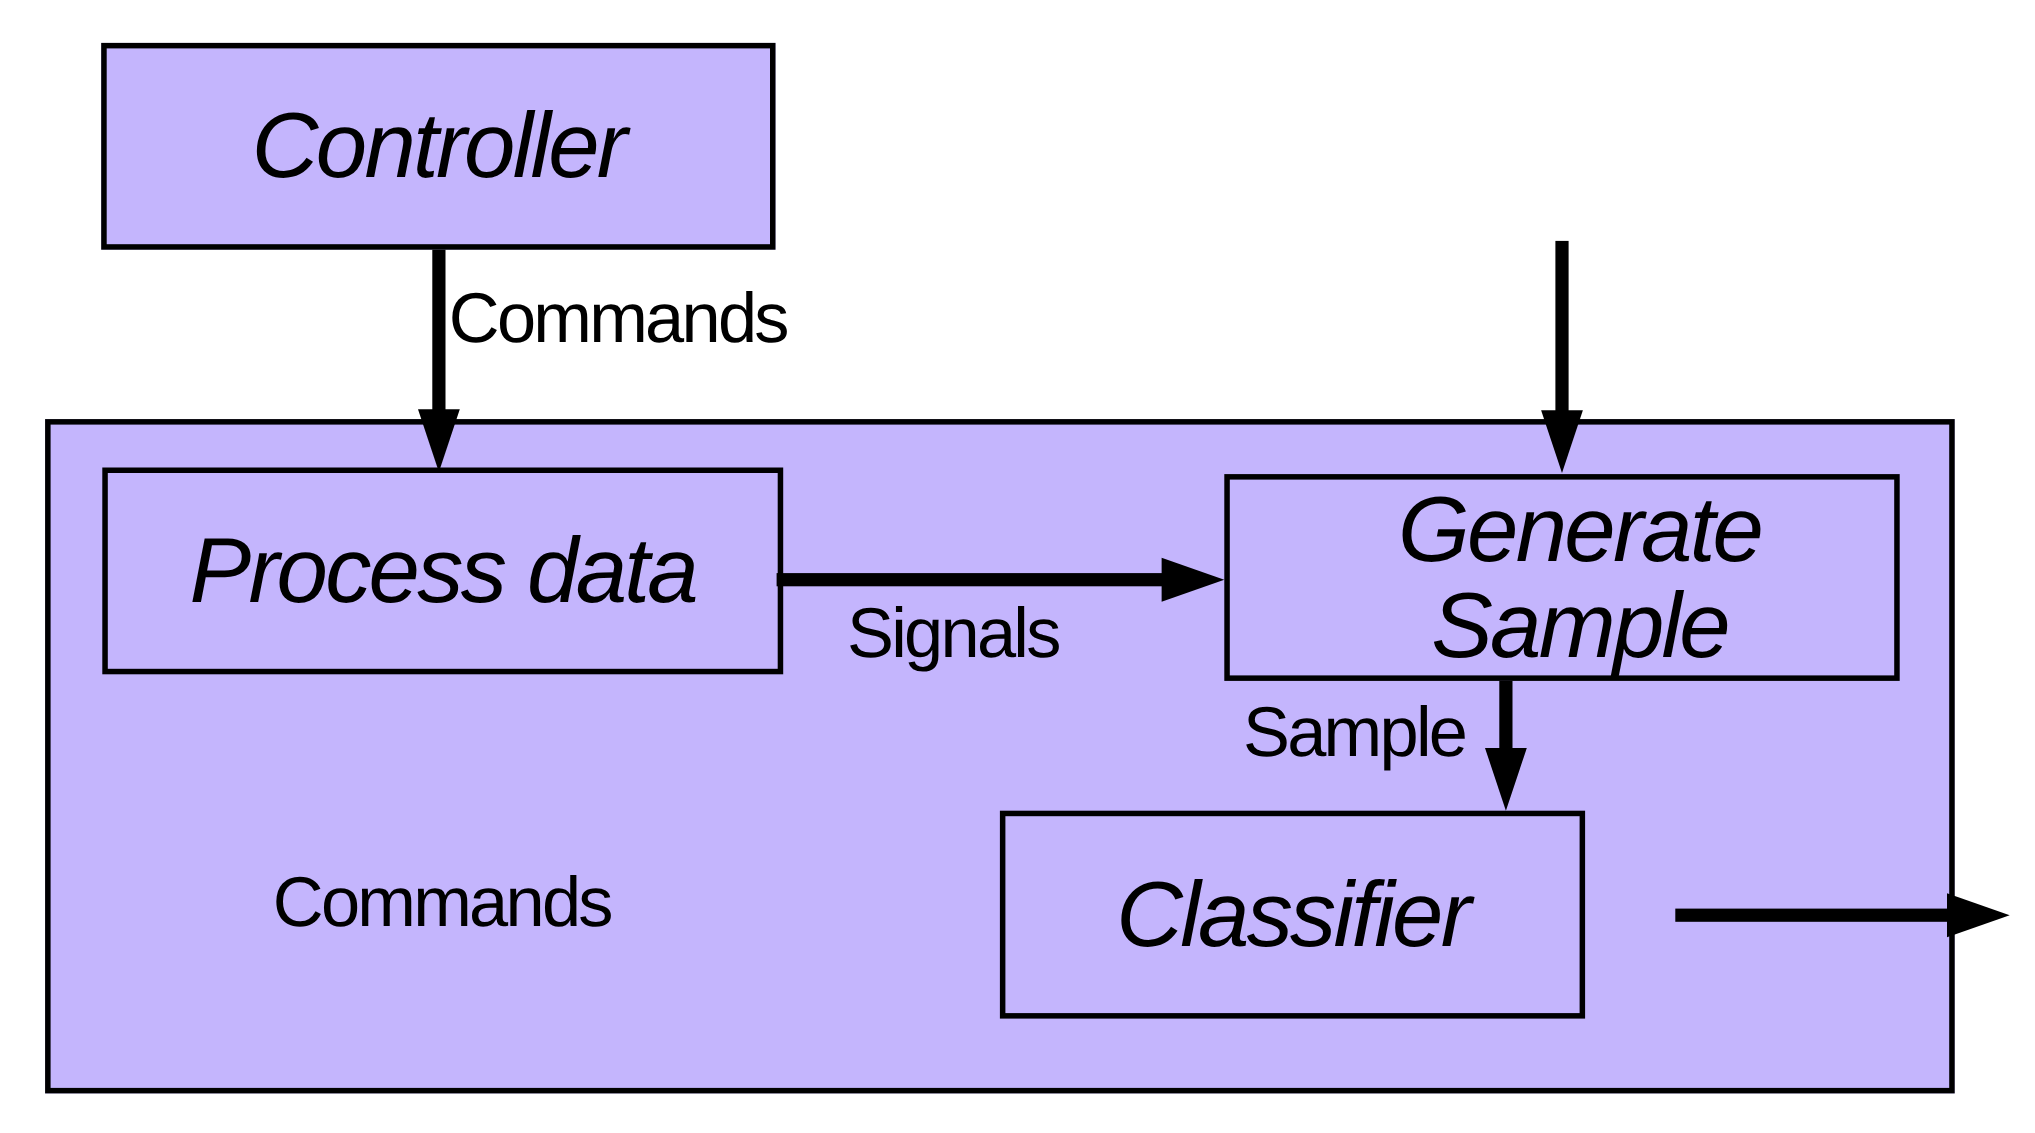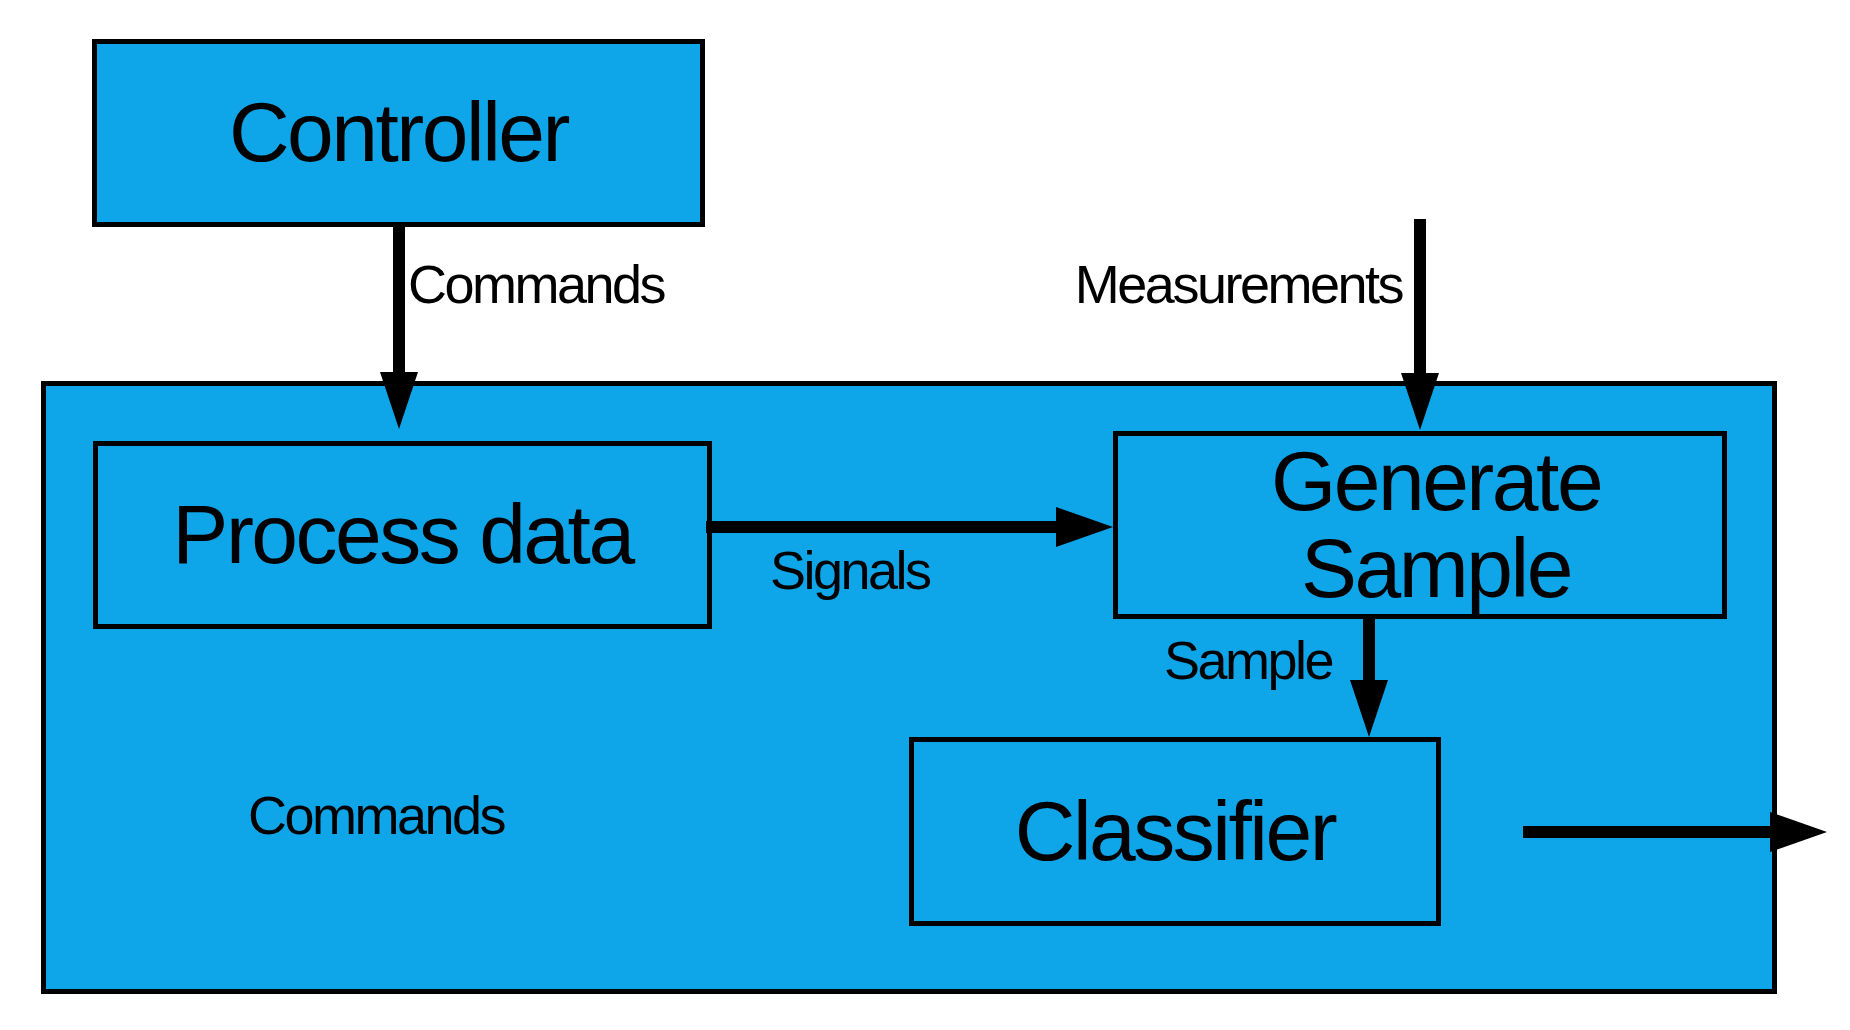--- a/index.html
+++ b/index.html
@@ -14,43 +14,44 @@
     background: #ffffff;
     overflow: hidden;
     font-family: "Liberation Sans", sans-serif;
     color: #000000;
   }
   
   .box {
     position: absolute;
     box-sizing: border-box;
     border: 5px solid #000000;
-    background: #0ea5e9;
+    background: #c4b5fd;
     display: flex;
     align-items: center;
     justify-content: center;
     text-align: center;
+    font-style: italic;
   }
   .box-label {
     font-size: 84px;
     letter-spacing: -2.5px;
     line-height: 1.04;
     white-space: nowrap;
   }
   .controller      { left: 92px;   top: 39px;  width: 613px;  height: 188px; }
   .sensors         { left: 1113px; top: 31px;  width: 614px;  height: 188px; }
   .detector        { left: 41px;   top: 381px; width: 1736px; height: 613px; }
-  .process-data    { left: 93px;   top: 441px; width: 619px;  height: 188px; }
+  .process-data    { left: 93px;   top: 425px; width: 619px;  height: 188px; }
   .generate-sample { left: 1113px; top: 431px; width: 614px;  height: 188px; padding-left: 32px; }
   .classifier      { left: 909px;  top: 737px; width: 532px;  height: 189px; }
 
   
   .flabel {
     position: absolute;
-    font-size: 54px;
+    font-size: 64px;
     letter-spacing: -2.5px;
     line-height: 1;
     white-space: nowrap;
   }
   .commands-label     { left: 408px;  top: 257px; }
   .measurements-label { right: 448px; top: 257px; }
   .signals-label      { left: 770px;  top: 543px; width: 280px; text-align: left; }
   .sample-label       { right: 518px; top: 633px; text-align: right; }
   .alarms-label       { left: 1528px; top: 725px; }
   .detector-label     { left: 248px;  top: 788px; }
@@ -100,21 +101,20 @@
       <span>Generate</span><br>
       <span>Sample</span>
     </span>
   </div>
 
   <div class="box classifier">
     <span class="box-label">Classifier</span>
   </div>
 
   <div class="flabel commands-label">Commands</div>
-  <div class="flabel measurements-label">Measurements</div>
   <div class="flabel signals-label">Signals</div>
   <div class="flabel sample-label">Sample</div>
   <div class="flabel detector-label">Commands</div>
 
   <div>
     <div class="stem commands-stem"></div>
     <div class="head head-down commands-head"></div>
   </div>
 
   <div>

